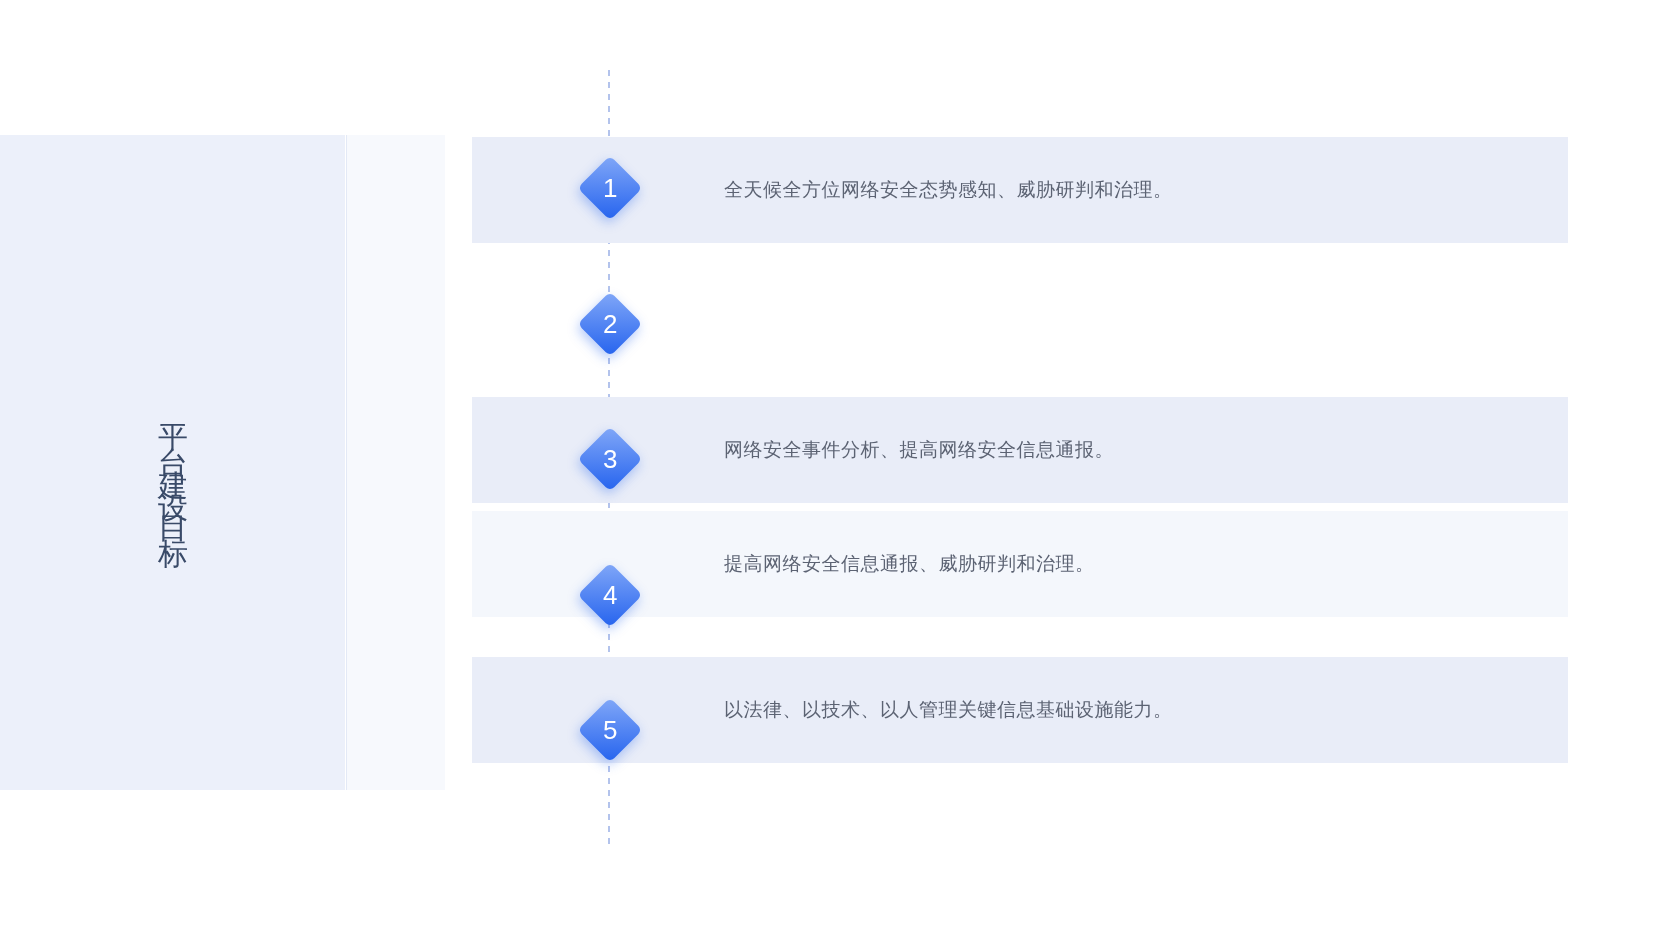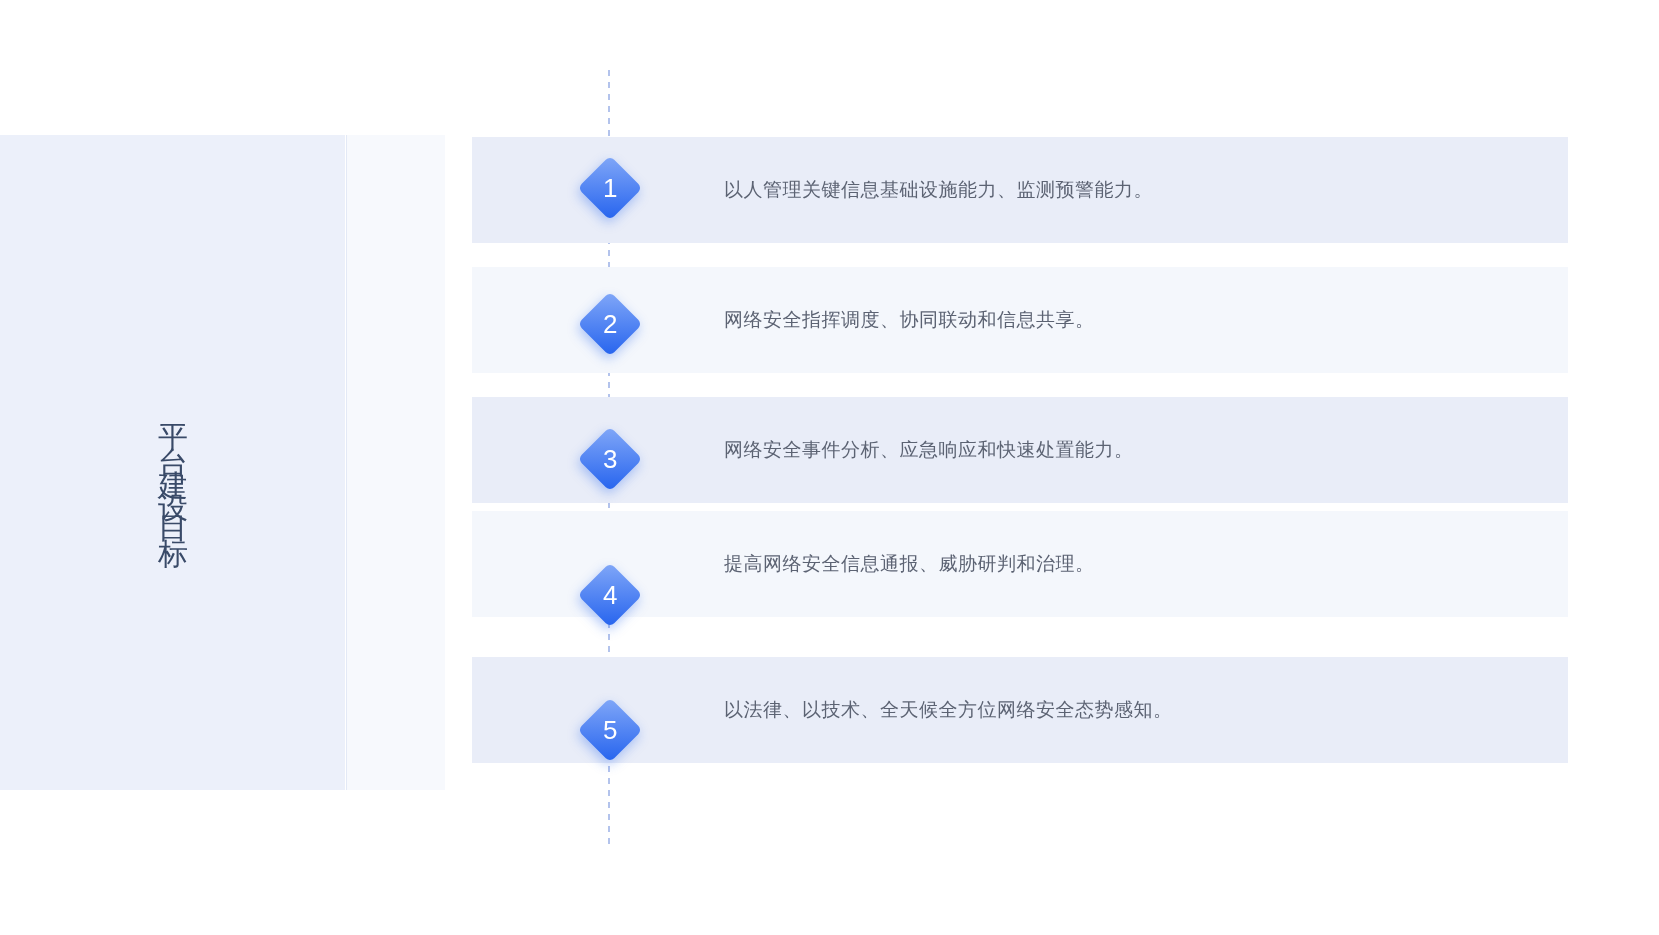--- a/index.html
+++ b/index.html
@@ -113,33 +113,30 @@
 
 <div class="stage">
 
   <div class="left-panel"></div>
   <div class="left-subpanel"></div>
   <div class="vertical-title">平台建设目标</div>
 
   <div class="timeline-line"></div>
 
   <div class="row odd" style="top:137px">
-    <span class="row-text">以人管理关键信息基础设施能力、监测预警能力。</span>
-  </div>
-  <div class="row even" style="top:267px">
-    <span class="row-text">网络安全指挥调度、协同联动和信息共享。</span>
+    <span class="row-text">全天候全方位网络安全态势感知、威胁研判和治理。</span>
   </div>
   <div class="row odd" style="top:397px">
-    <span class="row-text">网络安全事件分析、应急响应和快速处置能力。</span>
+    <span class="row-text">网络安全事件分析、提高网络安全信息通报。</span>
   </div>
   <div class="row even" style="top:511px">
     <span class="row-text">提高网络安全信息通报、威胁研判和治理。</span>
   </div>
   <div class="row odd" style="top:657px">
-    <span class="row-text">以法律、以技术、全天候全方位网络安全态势感知。</span>
+    <span class="row-text">以法律、以技术、以人管理关键信息基础设施能力。</span>
   </div>
 
   <div class="diamond" style="top:165px">
     <span class="num">1</span>
   </div>
   <div class="diamond" style="top:301px">
     <span class="num">2</span>
   </div>
   <div class="diamond" style="top:436px">
     <span class="num">3</span>

